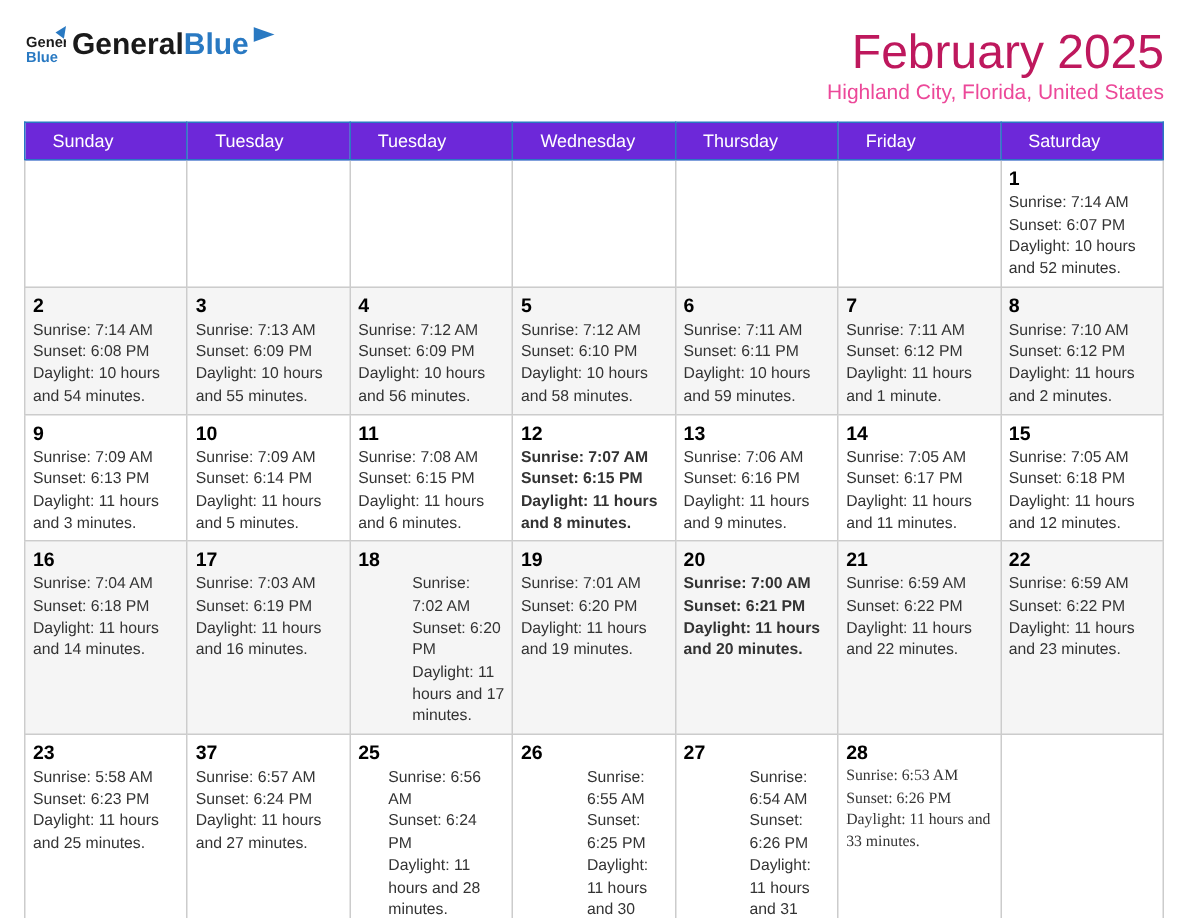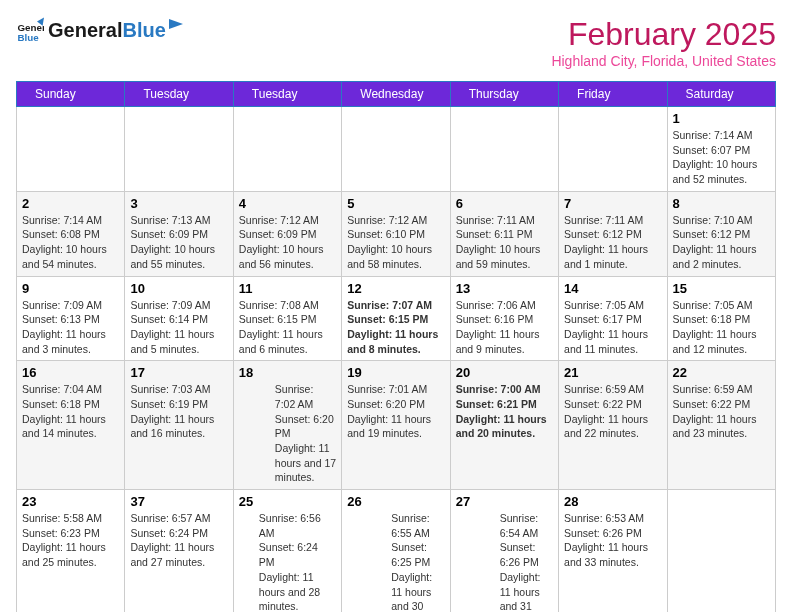--- a/index.html
+++ b/index.html
@@ -293,20 +293,20 @@
 Daylight: 11 hours and 30 minutes.</div>
         </td>
         <td>
           <span class="day-num">27</span>
           <div class="day-info" style="white-space: pre-line; margin-left: 44px;">Sunrise: 6:54 AM
 Sunset: 6:26 PM
 Daylight: 11 hours and 31 minutes.</div>
         </td>
         <td>
           <span class="day-num">28</span>
-          <div class="day-info" style="white-space: pre-line;">Sunrise: 6:53 AM
+          <div class="day-info" style="white-space: pre-line; font-family: Liberation Serif, serif;">Sunrise: 6:53 AM
 Sunset: 6:26 PM
 Daylight: 11 hours and 33 minutes.</div>
         </td>
         <td class="empty"></td>
       </tr>
     </tbody>
 </table>
 
 </body></html>

